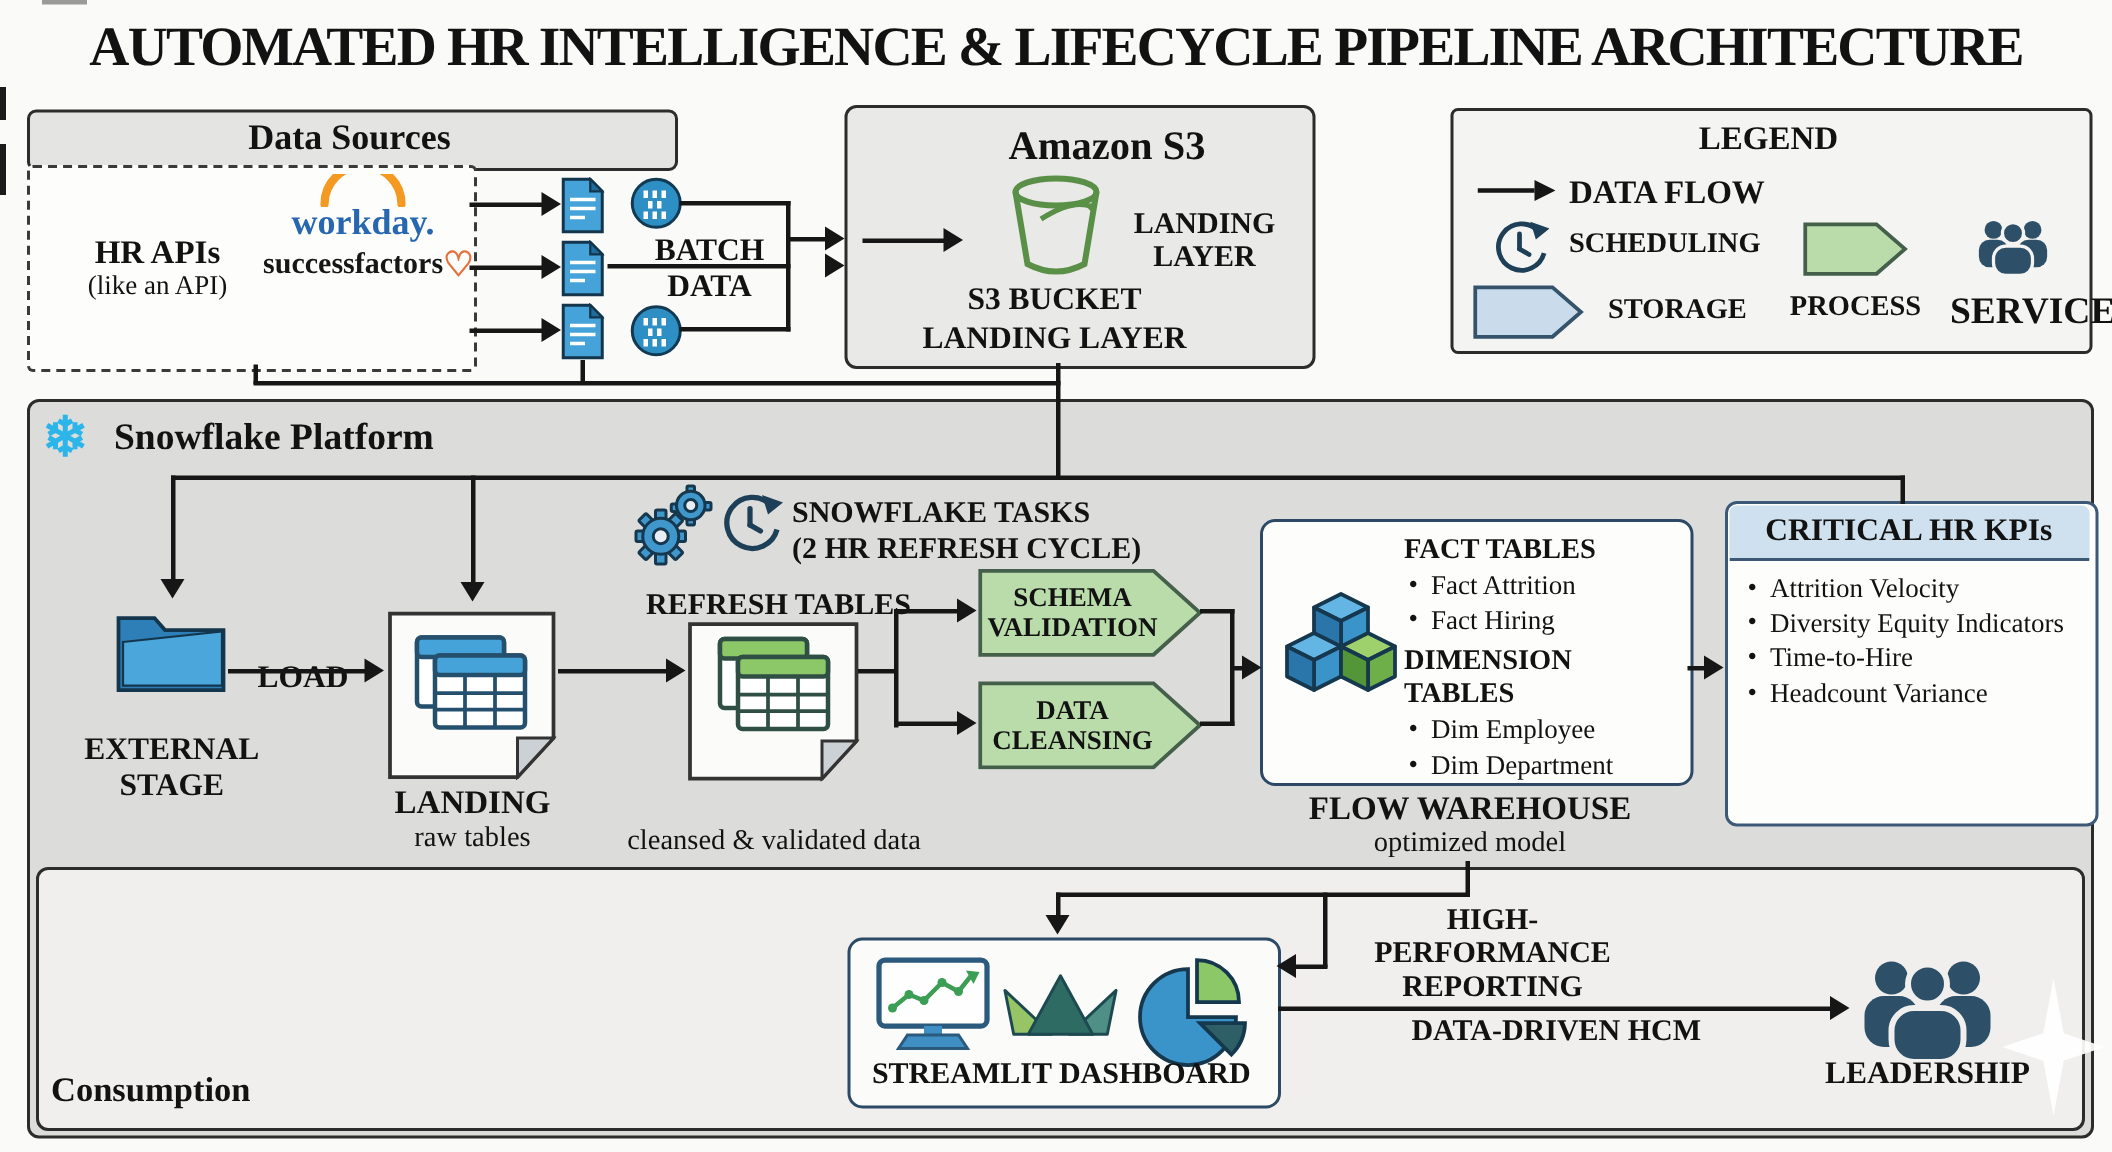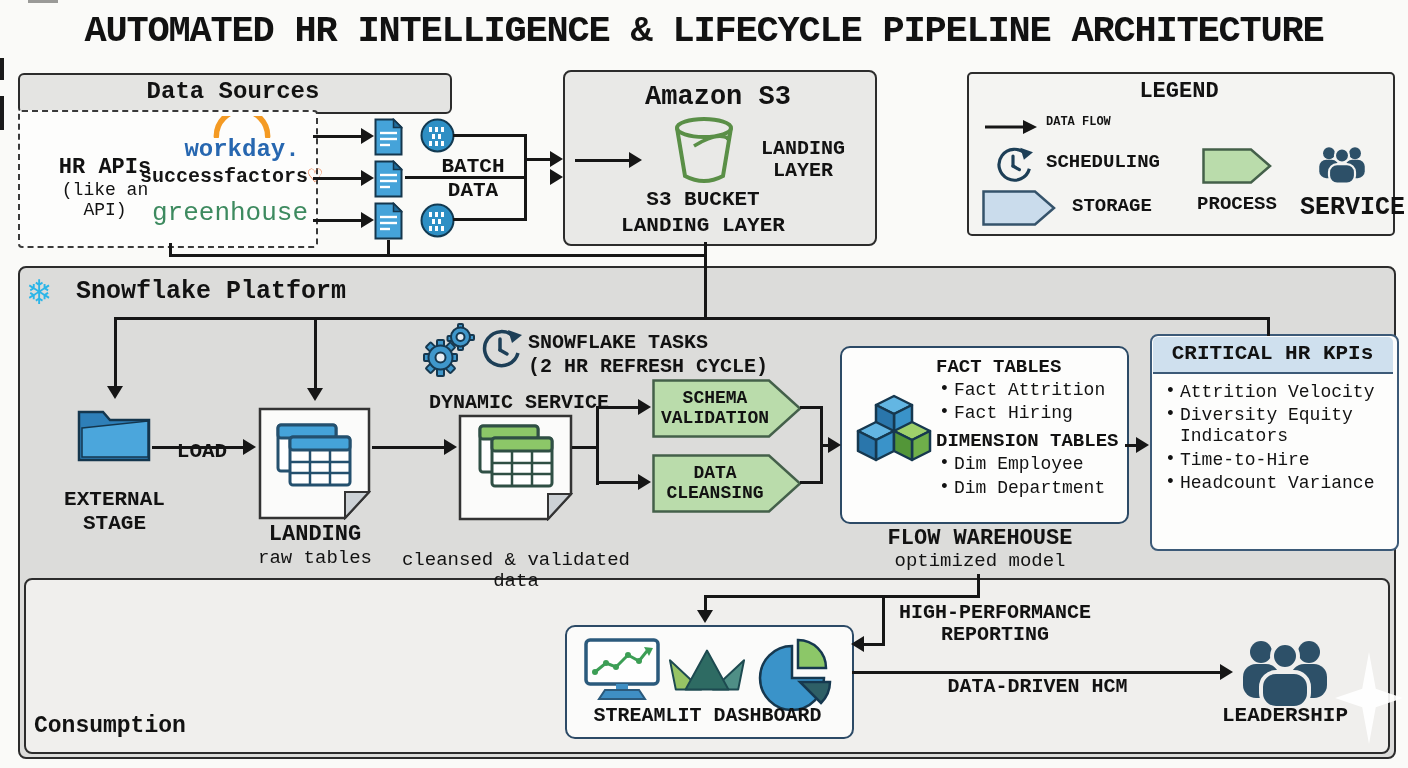--- a/index.html
+++ b/index.html
@@ -1,17 +1,17 @@
 <!DOCTYPE html>
 <html><head>
 <meta charset="utf-8">
 <style>
   html,body{margin:0;padding:0;background:#e8e8e6;}
   .stage{position:relative;width:1408px;height:768px;background:#fafaf8;overflow:hidden;
-         font-family:Liberation Mono, monospace;color:#121212;}
+         font-family:Liberation Serif, serif;color:#121212;}
   .abs{position:absolute;}
   .ctr{text-align:center;}
   .b{font-weight:bold;}
   .ws{white-space:pre-line;}
   .ln{position:absolute;background:#161616;z-index:6;}
   .ah{position:absolute;width:0;height:0;z-index:7;}
   .ah.r{border-left:13px solid #161616;border-top:8px solid transparent;border-bottom:8px solid transparent;}
   .ah.l{border-right:13px solid #161616;border-top:8px solid transparent;border-bottom:8px solid transparent;}
   .ah.d{border-top:13px solid #161616;border-left:8px solid transparent;border-right:8px solid transparent;}
   .box{position:absolute;border:2.5px solid #2c2c2c;border-radius:8px;}
@@ -45,21 +45,20 @@
     <svg width="70" height="22" viewBox="0 0 70 24" style="margin:0 auto;">
       <path d="M7 22 A28 28 0 0 1 63 22" fill="none" stroke="#f49a23" stroke-width="6" stroke-linecap="round"></path>
     </svg>
     <div class="b" style="font-size:24px;color:#2767b0;margin-top:-2px;">workday.</div>
   </div>
 
   <div class="abs" style="left:140px;top:163px;width:176px;z-index:5;text-align:right;">
     <span class="b" style="font-size:20px;color:#161616;">successfactors</span><span style="font-size:23px;color:#e8703a;font-weight:bold;vertical-align:-2px;">♡</span>
   </div>
 
-  <div class="abs" style="left:150px;top:198px;width:160px;z-index:5;text-align:center;font-size:26px;color:#3d8a5f;">greenhouse</div>
 
   <div class="abs node" style="left:374px;top:118px;">
     <svg width="29" height="38" viewBox="0 0 29 38">
         <path d="M1.5 1.5 h18 l8 8 v27 h-26 z" fill="#45a3d9" stroke="#14364d" stroke-width="2"></path>
         <path d="M19.5 1.5 l8 8 h-8 z" fill="#1f6c9c" stroke="#14364d" stroke-width="1.5"></path>
         <g stroke="#fff" stroke-width="2.4">
           <line x1="6" y1="15" x2="23" y2="15"></line>
           <line x1="6" y1="21" x2="23" y2="21"></line>
           <line x1="6" y1="27" x2="16" y2="27"></line>
         </g>
@@ -114,21 +113,21 @@
           <rect x="9" y="23" width="3" height="5"></rect>
           <rect x="15" y="23" width="3" height="5"></rect>
           <rect x="21" y="23" width="3" height="5"></rect>
         </g>
       </svg>
   </div>
   <div class="lbl b ctr ws" style="left:428px;top:155px;width:90px;font-size:21px;z-index:5;">BATCH
 DATA</div>
 
   <div class="box greybox node" style="left:563px;top:70px;width:310px;height:172px;"></div>
-  <div class="lbl b ctr" style="left:563px;top:82px;width:310px;font-size:27px;z-index:5;">Amazon S3</div>
+  <div class="lbl b ctr" style="left:563px;top:82px;width:310px;font-size:27px;z-index:5;padding-left:20px;">Amazon S3</div>
   <div class="abs" style="left:668px;top:114px;z-index:5;">
     <svg width="72" height="76" viewBox="0 0 72 76">
         <ellipse cx="36" cy="14" rx="27" ry="9" fill="none" stroke="#5a8f47" stroke-width="4"></ellipse>
         <path d="M9 14 L17 62 Q36 72 55 62 L63 14" fill="none" stroke="#5a8f47" stroke-width="4"></path>
         <path d="M26 32 Q48 18 60 24" fill="none" stroke="#5a8f47" stroke-width="3.5"></path>
         <circle cx="60" cy="24" r="2.5" fill="#5a8f47"></circle>
       </svg>
   </div>
   <div class="lbl b ctr ws" style="left:748px;top:138px;width:110px;font-size:20px;z-index:5;">LANDING
 LAYER</div>
@@ -136,21 +135,21 @@
   <div class="lbl b ctr" style="left:603px;top:214px;width:200px;font-size:21px;z-index:5;">LANDING LAYER</div>
 
   <div class="box node" style="left:967px;top:72px;width:424px;height:160px;background:#f4f4f2;border-radius:5px;"></div>
   <div class="lbl b ctr" style="left:967px;top:80px;width:424px;font-size:22px;z-index:5;">LEGEND</div>
   <div class="abs" style="left:985px;top:118px;z-index:5;">
     <svg width="52" height="18" viewBox="0 0 52 18">
         <line x1="0" y1="9" x2="38" y2="9" stroke="#161616" stroke-width="3"></line>
         <polygon points="38,2 52,9 38,16" fill="#161616"></polygon>
       </svg>
   </div>
-  <div class="lbl b" style="left:1046px;top:116px;font-size:12px;z-index:5;">DATA FLOW</div>
+  <div class="lbl b" style="left:1046px;top:116px;font-size:22px;z-index:5;">DATA FLOW</div>
   <div class="abs" style="left:993px;top:146px;z-index:5;">
     <svg width="40" height="40" viewBox="0 0 44 44">
         <path d="M36 9 A17 17 0 1 0 40 25" fill="none" stroke="#1d3f57" stroke-width="3.5"></path>
         <polygon points="30,2 44,7 34,15" fill="#1d3f57"></polygon>
         <line x1="22" y1="22" x2="22" y2="11" stroke="#1d3f57" stroke-width="3.5" stroke-linecap="round"></line>
         <line x1="22" y1="22" x2="29" y2="26" stroke="#1d3f57" stroke-width="3.5" stroke-linecap="round"></line>
       </svg>
   </div>
   <div class="lbl b" style="left:1046px;top:152px;font-size:19px;z-index:5;">SCHEDULING</div>
   <div class="abs" style="left:982px;top:190px;z-index:5;">
@@ -215,21 +214,21 @@
   <div class="abs" style="left:478px;top:328px;z-index:5;">
     <svg width="44" height="44" viewBox="0 0 44 44">
         <path d="M36 9 A17 17 0 1 0 40 25" fill="none" stroke="#1d3f57" stroke-width="3.5"></path>
         <polygon points="30,2 44,7 34,15" fill="#1d3f57"></polygon>
         <line x1="22" y1="22" x2="22" y2="11" stroke="#1d3f57" stroke-width="3.5" stroke-linecap="round"></line>
         <line x1="22" y1="22" x2="29" y2="26" stroke="#1d3f57" stroke-width="3.5" stroke-linecap="round"></line>
       </svg>
   </div>
   <div class="lbl b ws" style="left:528px;top:331px;font-size:20px;line-height:1.18;z-index:5;">SNOWFLAKE TASKS
 (2 HR REFRESH CYCLE)</div>
-  <div class="lbl b ctr" style="left:428px;top:392px;width:182px;font-size:20px;z-index:5;">DYNAMIC SERVICE</div>
+  <div class="lbl b ctr" style="left:428px;top:392px;width:182px;font-size:20px;z-index:5;">REFRESH TABLES</div>
 
   <div class="abs node" style="left:76px;top:402px;z-index:4;">
     <svg width="76" height="60" viewBox="0 0 76 60">
         <path d="M3 10 h24 l7 8 h39 v40 h-70 z" fill="#2e7fb8" stroke="#14364d" stroke-width="2.5"></path>
         <polygon points="6,26 72,19 72,55 6,55" fill="#4ba6dc" stroke="#14364d" stroke-width="1.5"></polygon>
       </svg>
   </div>
   <div class="lbl b ctr ws" style="left:42px;top:488px;width:145px;font-size:21px;z-index:5;">EXTERNAL
 STAGE</div>
   <div class="lbl b ctr" style="left:160px;top:440px;width:84px;font-size:21px;z-index:5;">LOAD</div>

